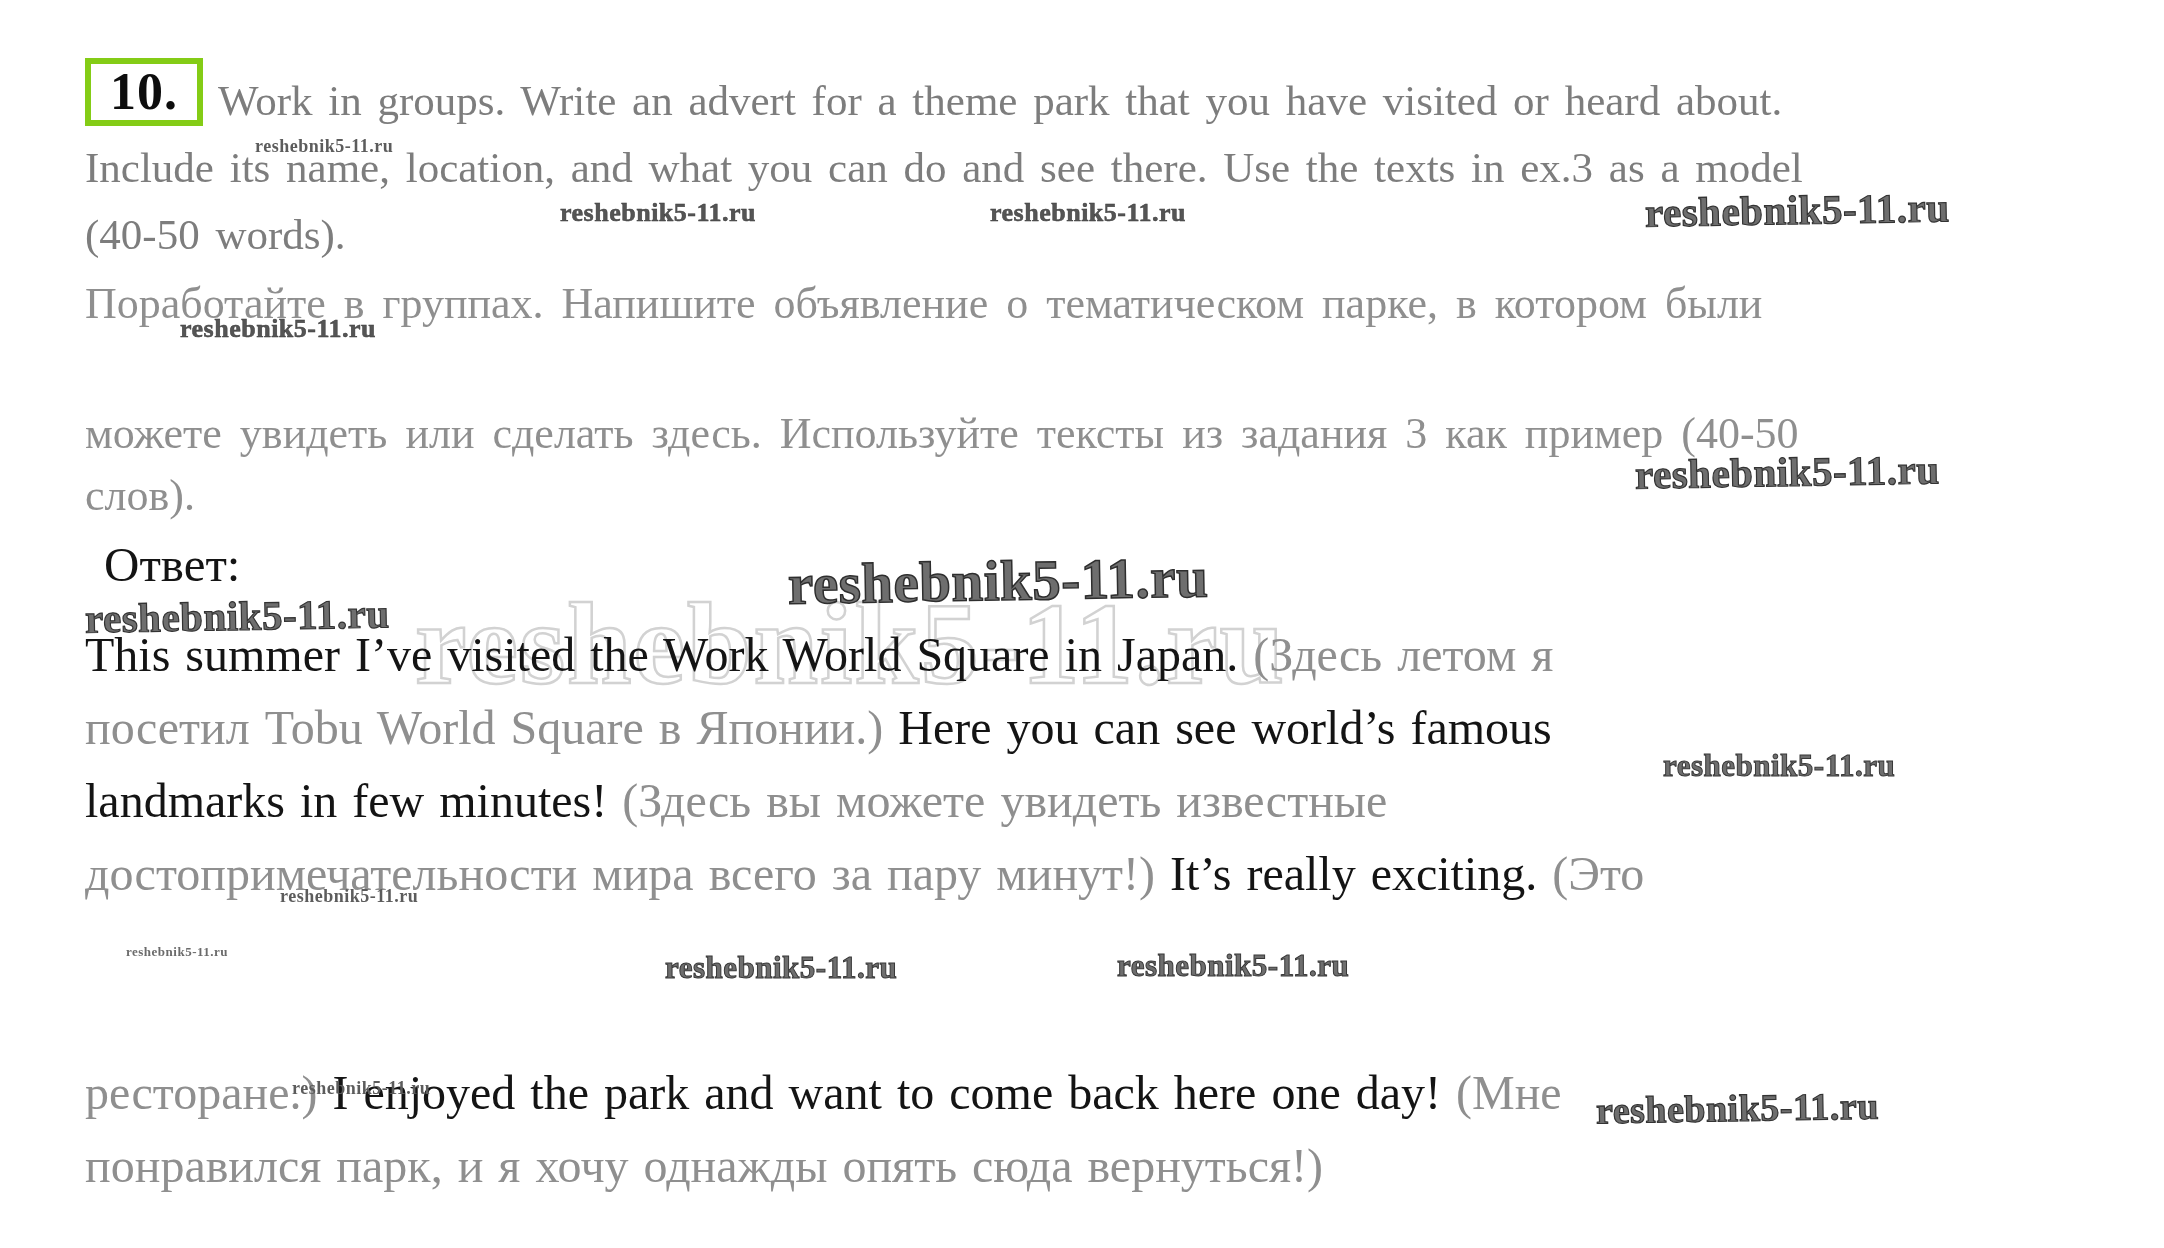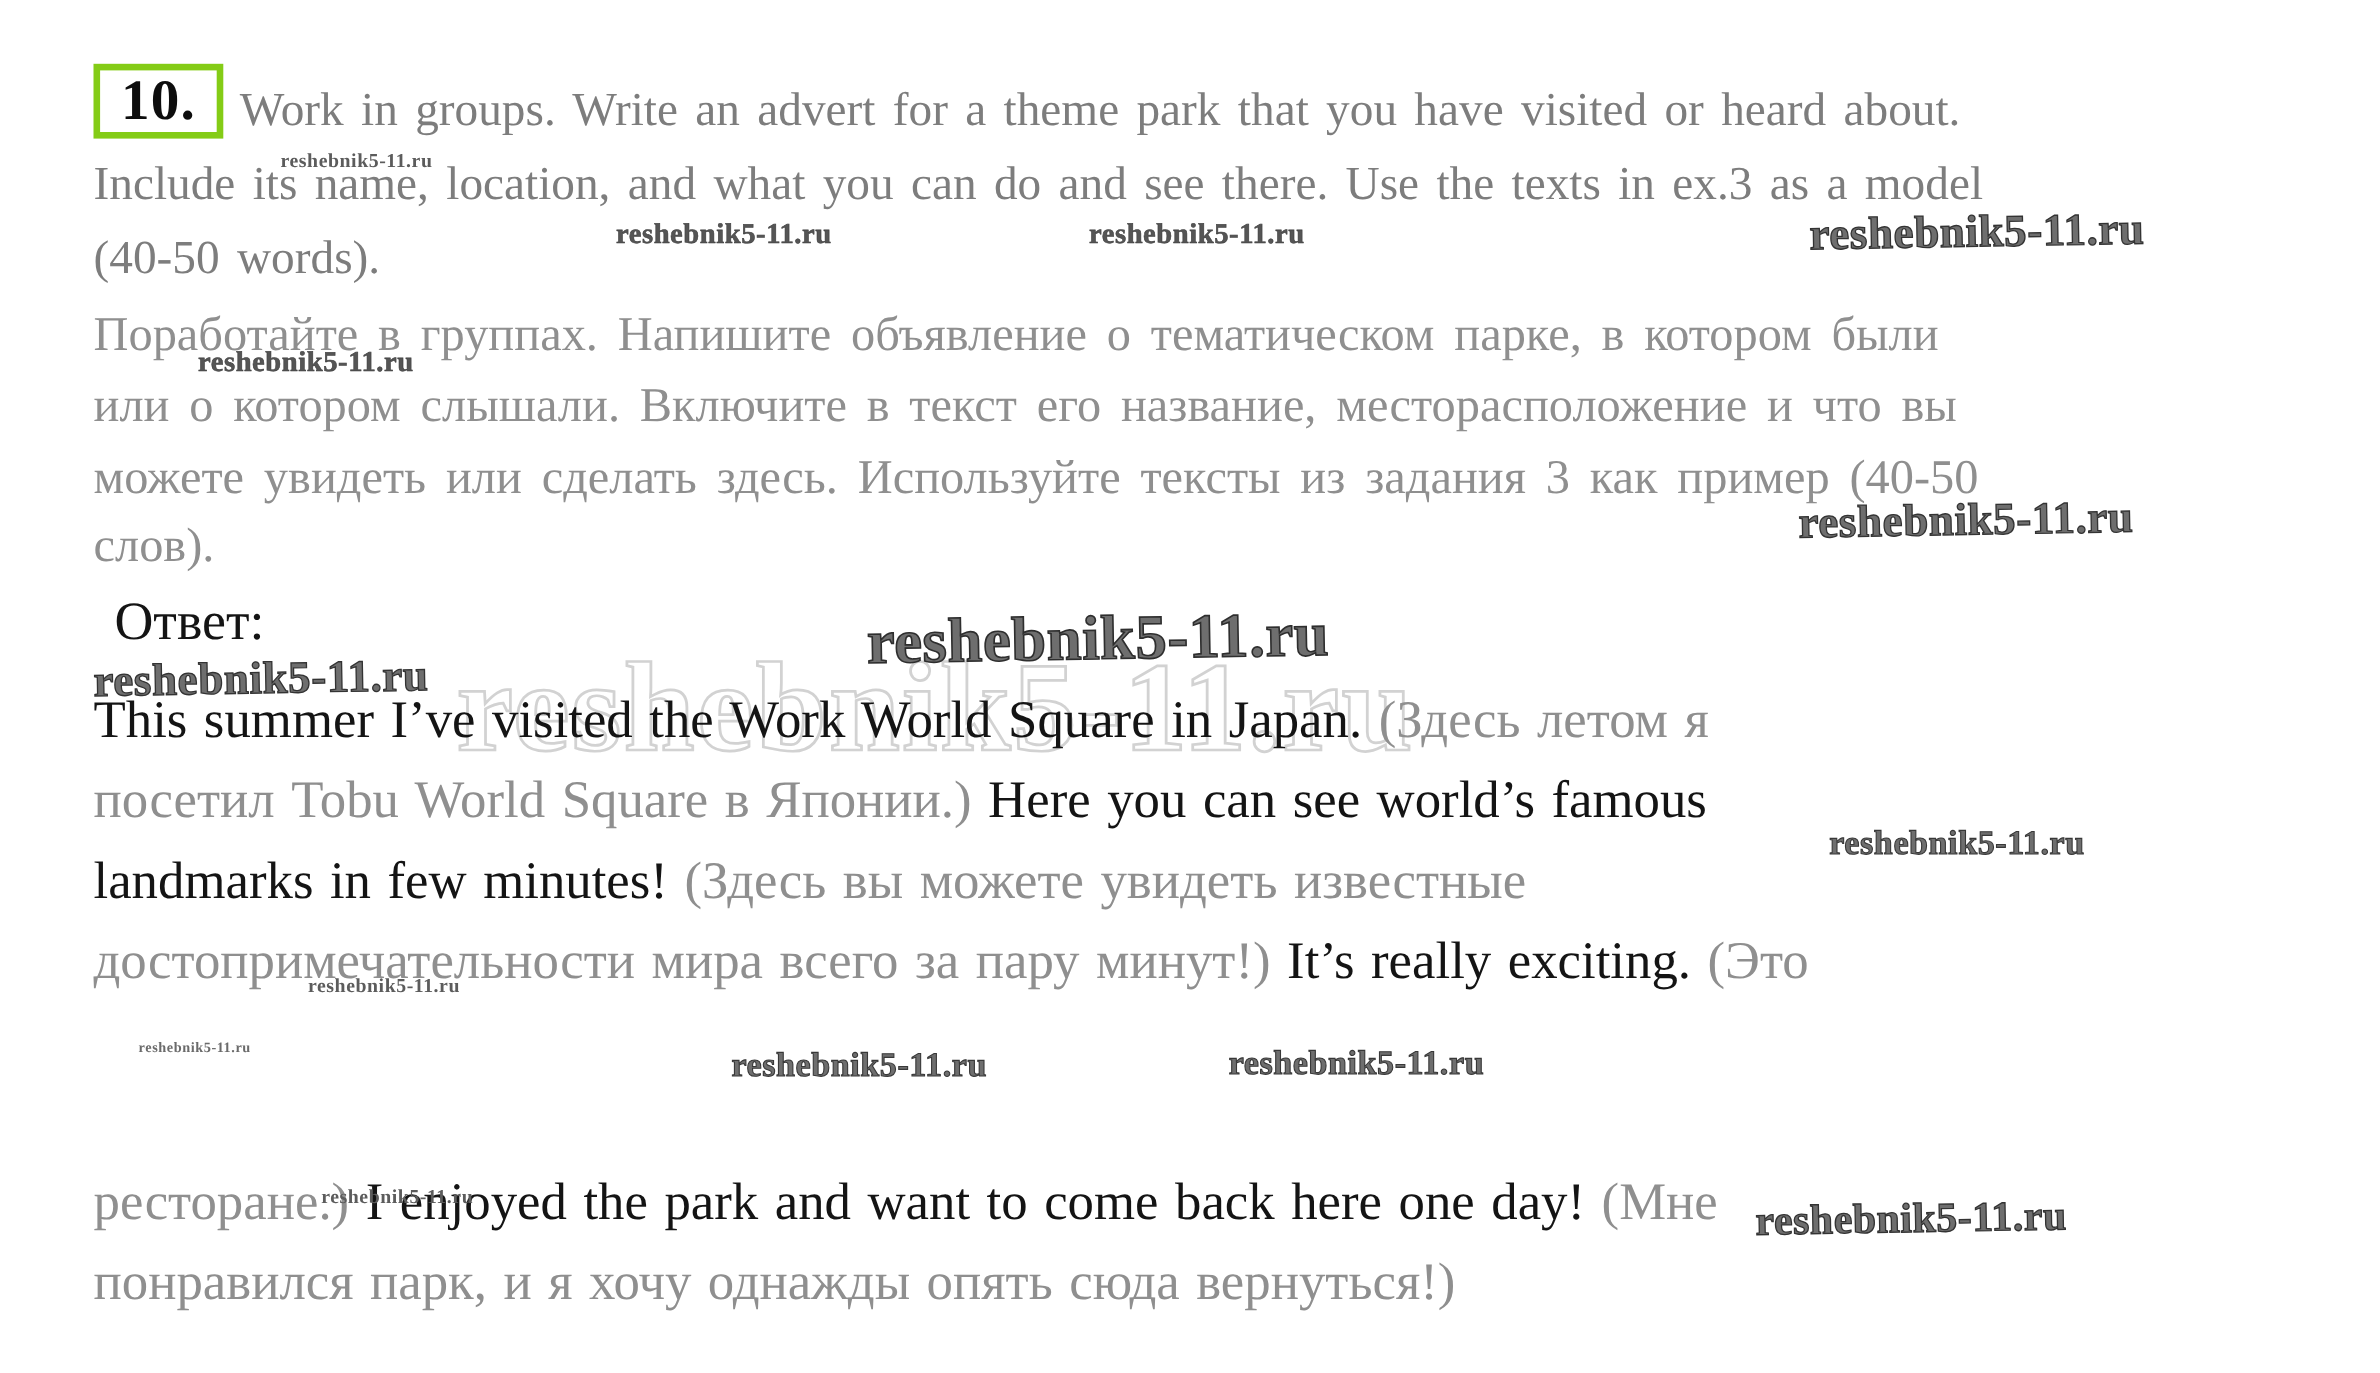--- a/index.html
+++ b/index.html
@@ -84,21 +84,20 @@
   <span class="wm wm-xs" style="left:292px;top:1078px">reshebnik5-11.ru</span>
   <span class="wm wm-lg" style="left:1596px;top:1086px;font-size:38px">reshebnik5-11.ru</span>
 
   <div class="task-number">10.</div>
 
   <div class="line t-en" style="left:218px;top:76px">Work in groups. Write an advert for a theme park that you have visited or heard about.</div>
   <div class="line t-en" style="left:85px;top:143px">Include its name, location, and what you can do and see there. Use the texts in ex.3 as a model</div>
   <div class="line t-en" style="left:85px;top:210px">(40-50 words).</div>
 
   <div class="line t-ru" style="left:85px;top:278px">Поработайте в группах. Напишите объявление о тематическом парке, в котором были</div>
-  <div class="line t-ru" style="left:85px;top:343px">или о котором слышали. Включите в текст его название, месторасположение и что вы</div>
   <div class="line t-ru" style="left:85px;top:408px">можете увидеть или сделать здесь. Используйте тексты из задания 3 как пример (40-50</div>
   <div class="line t-ru" style="left:85px;top:470px">слов).</div>
 
   <div class="answer-label" style="left:88px;top:536px">Ответ:</div>
 
   <div class="line a-line" style="left:85px;top:627px">
     <span class="seg-en">This summer I’ve visited the Work World Square in Japan. </span><span class="seg-ru">(Здесь летом я</span>
   </div>
   <div class="line a-line" style="left:85px;top:700px">
     <span class="seg-ru">посетил Tobu World Square в Японии.) </span><span class="seg-en">Here you can see world’s famous</span>

